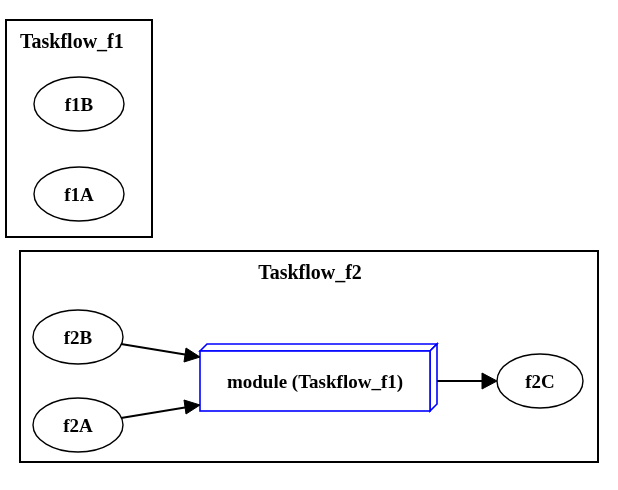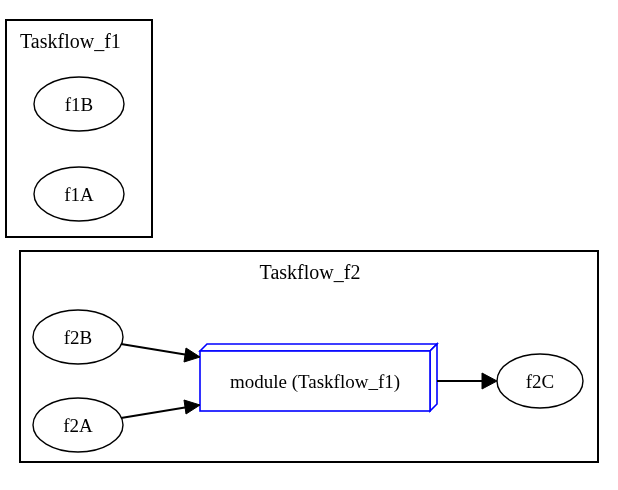--- a/index.html
+++ b/index.html
@@ -7,20 +7,21 @@
     padding: 0;
     background: #ffffff;
   }
   #canvas {
     position: relative;
     width: 618px;
     height: 490px;
     background: #ffffff;
     overflow: hidden;
     font-family: "Liberation Serif", "DejaVu Serif", serif;
+    font-weight: bold;
   }
   svg.diagram {
     display: block;
     width: 618px;
     height: 490px;
   }
   .cluster-rect {
     fill: none;
     stroke: #000000;
     stroke-width: 2;

